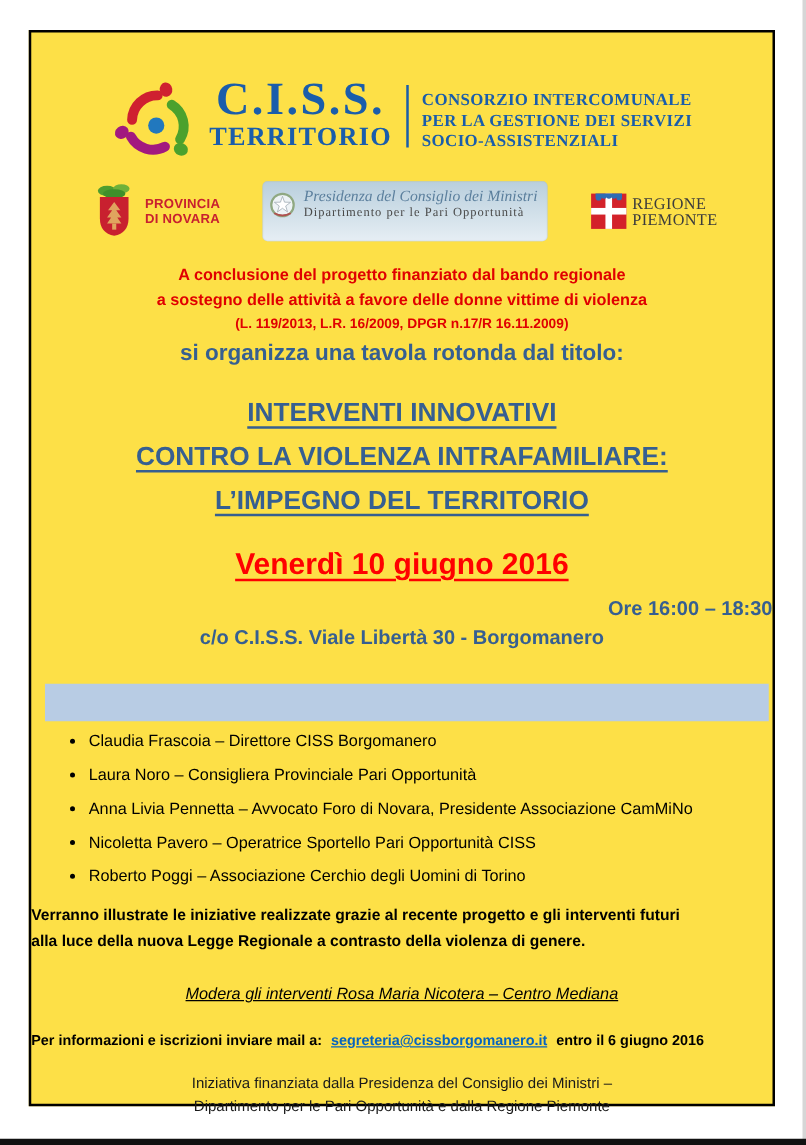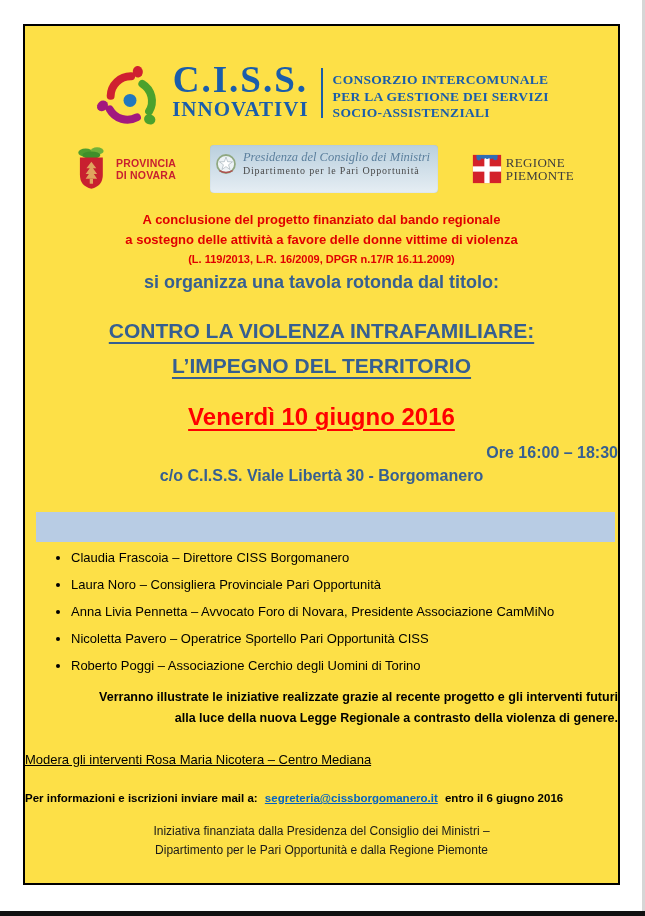--- a/index.html
+++ b/index.html
@@ -48,22 +48,22 @@
   .event-date{margin-top:20px;text-align:center;color:#ff0000;font-weight:bold;font-size:24px;}
   .event-date span{text-decoration:underline;text-decoration-thickness:2px;text-underline-offset:4px;}
   .event-time{margin-top:12px;text-align:right;color:#365f91;font-weight:bold;font-size:16px;line-height:20px;}
   .event-loc{margin-top:3px;text-align:center;color:#365f91;font-weight:bold;font-size:16px;line-height:20px;}
   
   .blue-bar{margin-top:26px;margin-left:11px;width:calc(100% - 14px);height:30px;background:#b8cce4;}
   .speakers-heading{margin:7px 0 0 12px;font-weight:bold;font-size:14px;}
   ul.speakers{margin:8px 0 0 30px;padding-left:16px;font-size:13px;}
   ul.speakers li{margin-bottom:11px;line-height:16px;}
   
-  .desc{margin-top:13px;text-align:right;font-weight:bold;font-size:12.5px;line-height:21px;}
-  .moderator{margin-top:23px;text-align:left;font-size:13px;}
+  .desc{margin-top:13px;text-align:left;font-weight:bold;font-size:12.5px;line-height:21px;}
+  .moderator{margin-top:23px;text-align:center;font-size:13px;font-style:italic;}
   .moderator span{text-decoration:underline;}
   .contact{margin-top:25px;text-align:left;font-weight:bold;font-size:11.5px;white-space:nowrap;}
   .contact a{color:#0563c1;text-decoration:underline;font-weight:bold;margin:0 4px;cursor:pointer;}
   .footer-note{margin-top:18px;text-align:center;font-size:12px;line-height:19px;color:#1a1a1a;}
 </style>
 </head>
 <body>
 
 <div class="frame">
 
@@ -80,21 +80,21 @@
         </g>
         <g transform="rotate(240 50 50)">
           <path d="M24 42 A 28 28 0 0 1 56 19" stroke="#a2197f" stroke-width="11" fill="none" stroke-linecap="round"></path>
           <ellipse cx="66" cy="14" rx="7" ry="8" fill="#a2197f"></ellipse>
         </g>
       </g>
       <circle cx="50" cy="52" r="9" fill="#2178be"></circle>
     </svg>
     <div class="ciss-names">
       <div class="ciss-acronym">C.I.S.S.</div>
-      <div class="ciss-city">INNOVATIVI</div>
+      <div class="ciss-city">TERRITORIO</div>
     </div>
     <div class="header-divider"></div>
     <div class="consortium">
       <div>CONSORZIO INTERCOMUNALE</div>
       <div>PER LA GESTIONE DEI SERVIZI</div>
       <div>SOCIO-ASSISTENZIALI</div>
     </div>
   </div>
 
   <div class="logos-row">
@@ -141,20 +141,21 @@
   </div>
 
   <div class="intro">
     <div class="intro-line">A conclusione del progetto finanziato dal bando regionale</div>
     <div class="intro-line">a sostegno delle attività a favore delle donne vittime di violenza</div>
     <div class="intro-legal">(L. 119/2013, L.R. 16/2009, DPGR n.17/R 16.11.2009)</div>
     <div class="announce">si organizza una tavola rotonda dal titolo:</div>
   </div>
 
   <div class="title-block">
+    <div><span>INTERVENTI INNOVATIVI</span></div>
     <div><span>CONTRO LA VIOLENZA INTRAFAMILIARE:</span></div>
     <div><span>L’IMPEGNO DEL TERRITORIO</span></div>
   </div>
 
   <div class="event-date"><span>Venerdì 10 giugno 2016</span></div>
   <div class="event-time">Ore 16:00 – 18:30</div>
   <div class="event-loc">c/o C.I.S.S. Viale Libertà 30 - Borgomanero</div>
 
   <div class="blue-bar"></div>
   <ul class="speakers">

